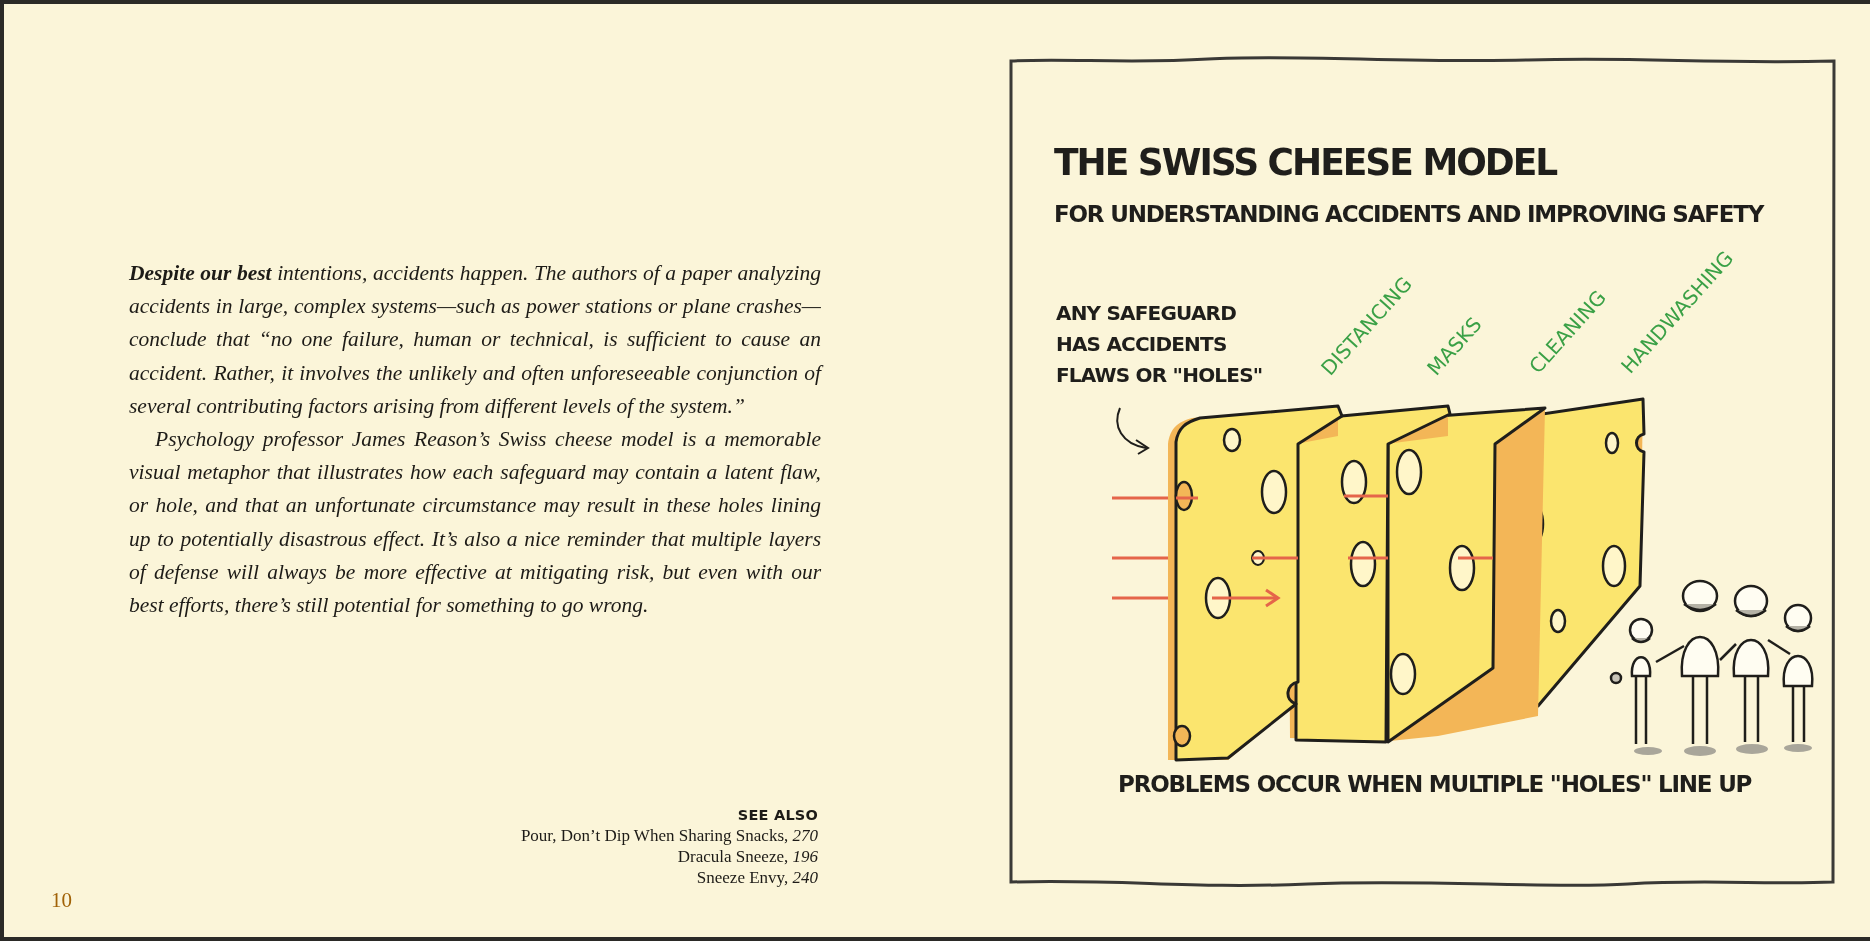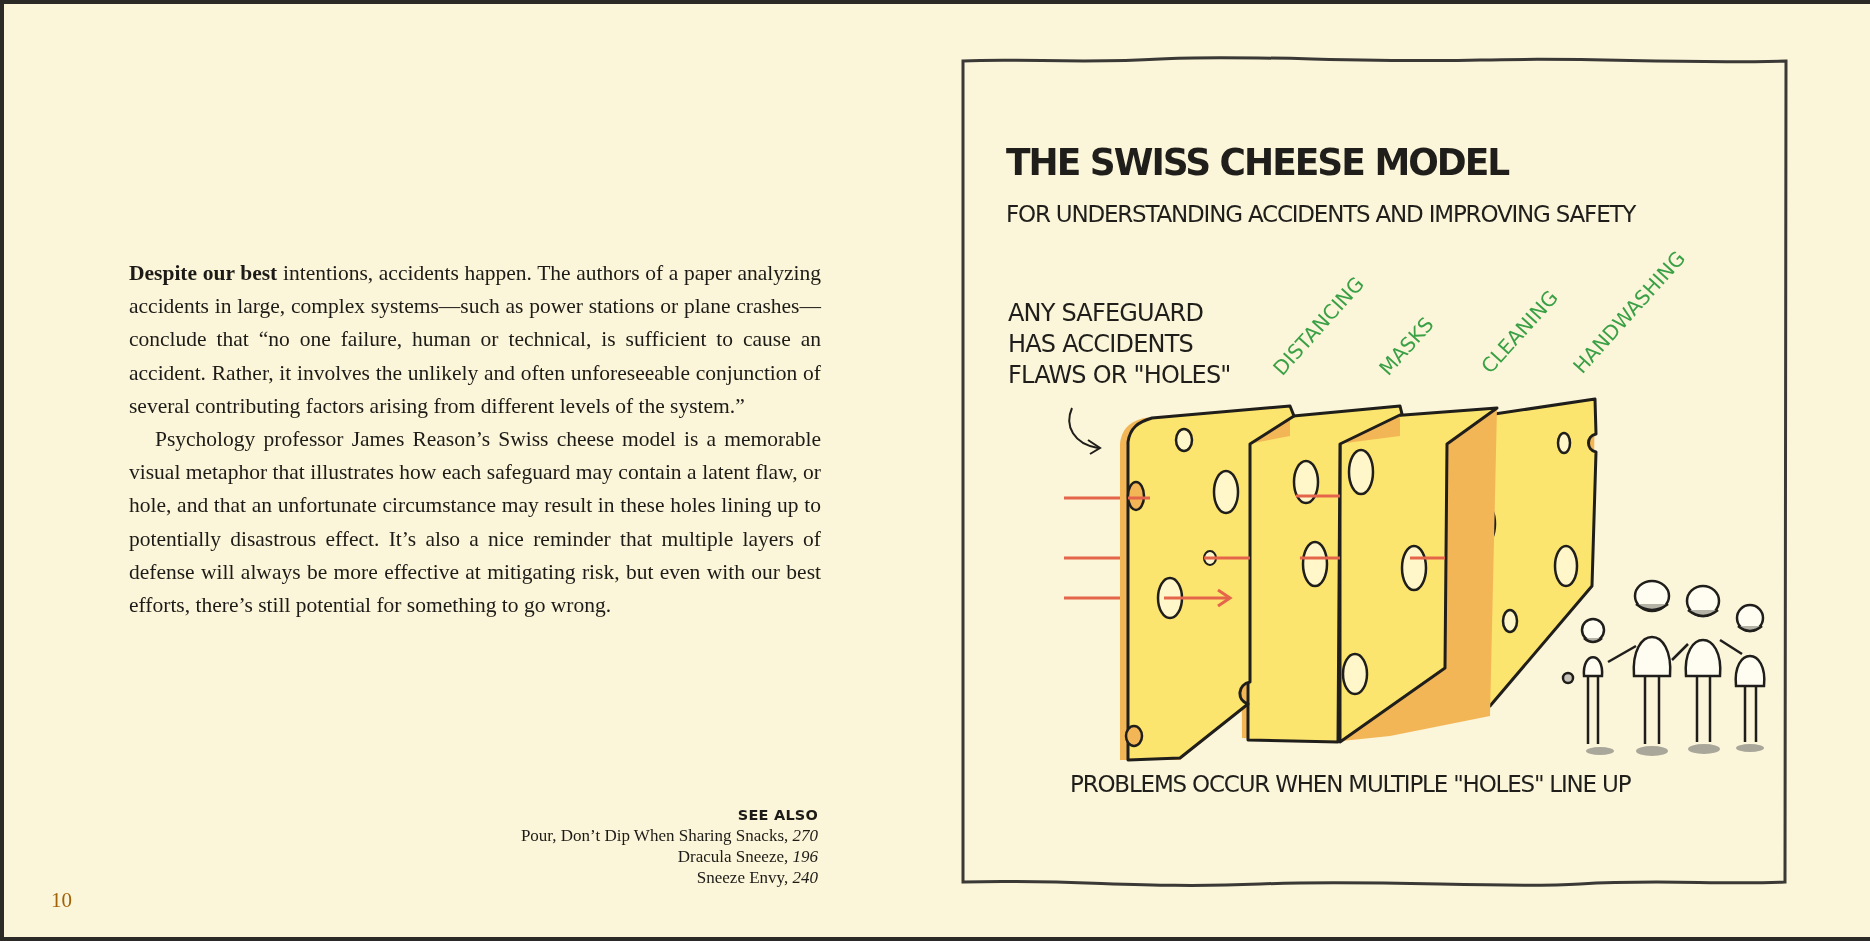--- a/index.html
+++ b/index.html
@@ -10,21 +10,21 @@
   }
   .spread {
     position: absolute; left: 4px; top: 4px;
     width: 1866px; height: 933px;
     background: #fbf5d9;
   }
   .body-text {
     position: absolute; left: 125px; top: 253px; width: 692px;
     font-family: "Liberation Serif", "DejaVu Serif", serif;
     font-size: 21.5px; line-height: 33.2px; color: #1d1b17;
-    text-align: justify; margin: 0;
+    text-align: justify; margin: 0; font-style: italic;
   }
   .body-text p { margin: 0; }
   .body-text p.indent { text-indent: 26px; }
   .body-text b { font-weight: bold; }
   .see-also {
     position: absolute; right: 1052px; top: 801px; width: 420px;
     text-align: right; color: #1d1b17;
   }
   .see-also-head {
     font-family: "DejaVu Sans", sans-serif; font-weight: bold; font-size: 14.5px;
@@ -32,30 +32,30 @@
   }
   .see-also-item {
     font-family: "Liberation Serif", serif; font-size: 17px; line-height: 21px;
   }
   .see-also-item i { font-style: italic; }
   .page-num {
     position: absolute; left: 47px; top: 884px;
     font-family: "Liberation Serif", serif; font-size: 21px; color: #a16207;
   }
   .figure {
-    position: absolute; left: 956px; top: 52px; width: 830px; height: 836px;
+    position: absolute; left: 1004px; top: 52px; width: 830px; height: 836px;
   }
   .fig-svg { position: absolute; left: 0; top: 0; }
   .hand {
     position: absolute; font-family: "DejaVu Sans", sans-serif; color: #1f1e1b;
-    white-space: nowrap; letter-spacing: -0.5px;
+    white-space: nowrap; letter-spacing: -0.5px; font-weight: bold;
   }
   .fig-title { left: 46px; top: 85px; font-size: 36px; font-weight: bold; letter-spacing: -2px; transform: scaleY(1.05); }
   .fig-subtitle { left: 46px; top: 145px; font-size: 23px; letter-spacing: -1.2px; }
-  .fig-note { left: 48px; top: 242px; font-size: 24px; line-height: 31px; letter-spacing: -0.8px; }
+  .fig-note { left: 48px; top: 242px; font-size: 20px; line-height: 31px; letter-spacing: -0.8px; }
   .fig-caption { left: 110px; top: 715px; font-size: 23px; letter-spacing: -1.2px; }
   .layer-label {
     position: absolute; font-family: "DejaVu Sans", sans-serif; font-size: 20px;
     color: #3aa046; transform-origin: left bottom; transform: rotate(-48deg);
     white-space: nowrap; letter-spacing: 0px;
   }
 </style>
 </head>
 <body>
 

